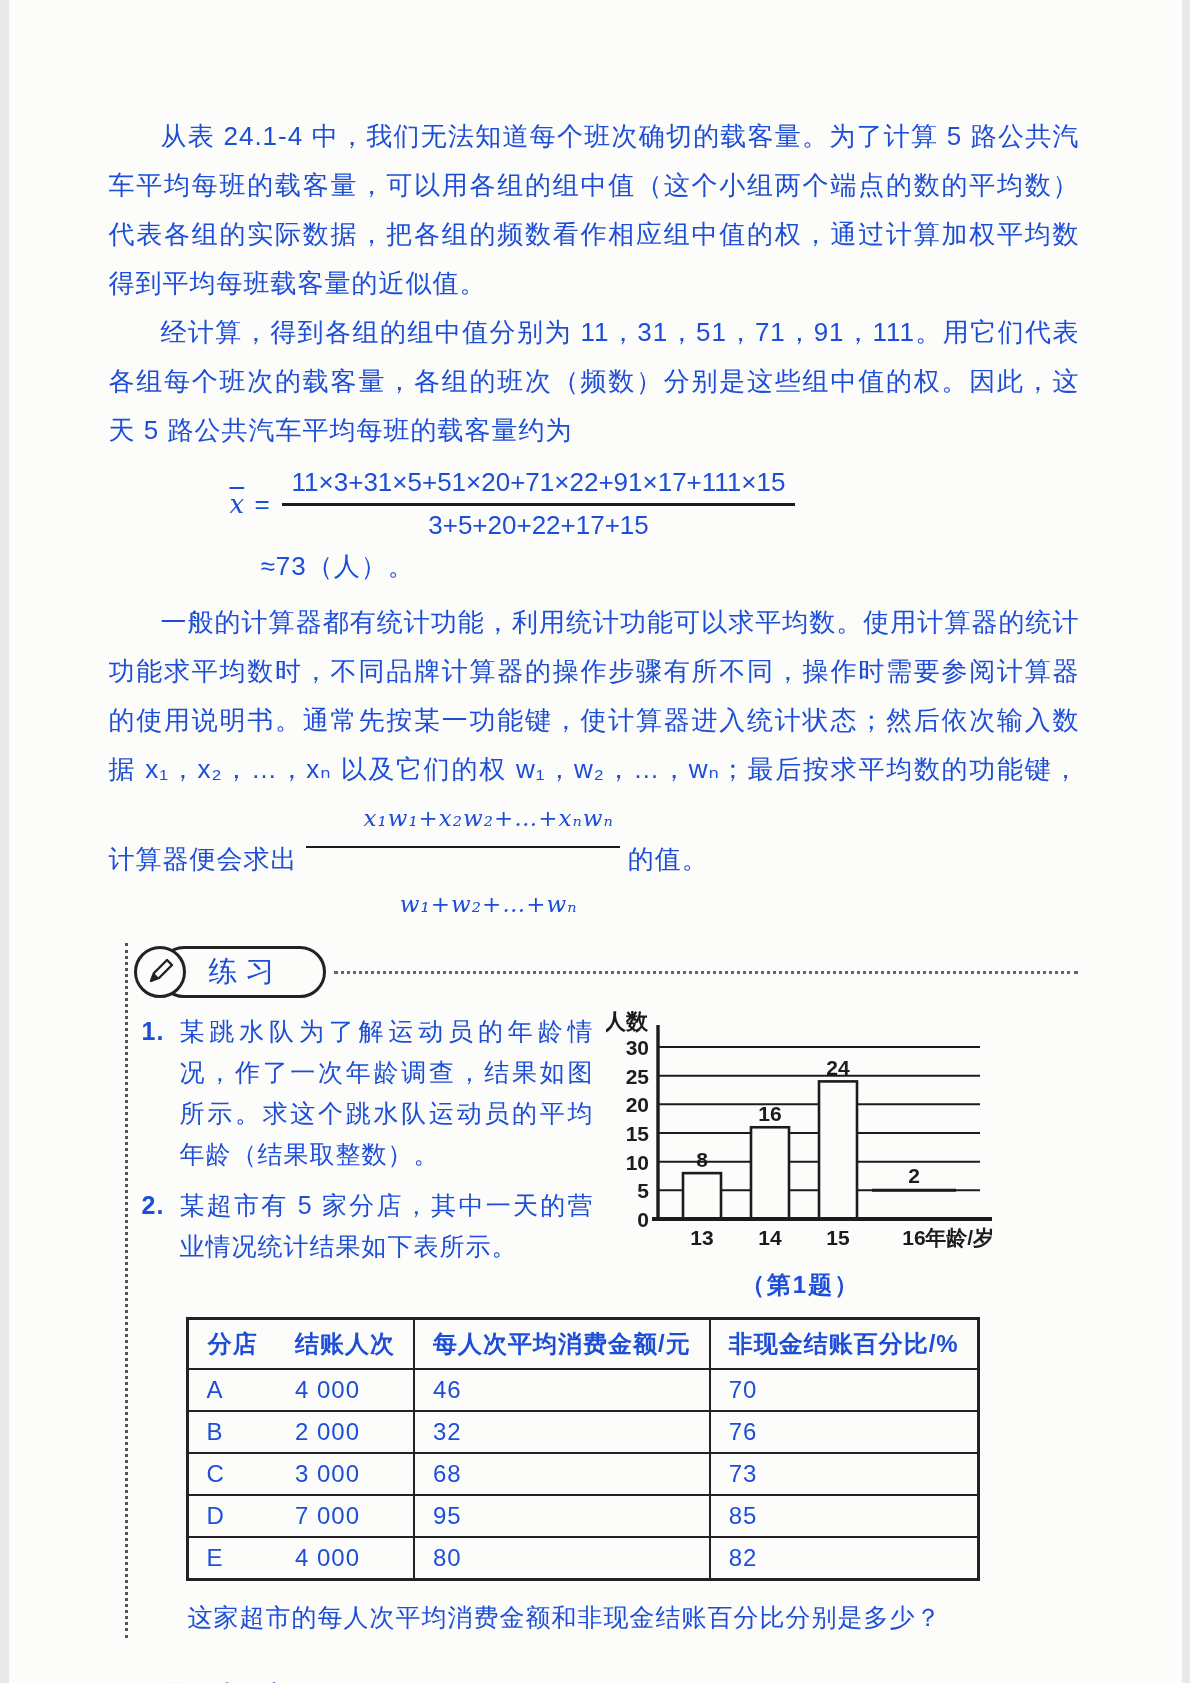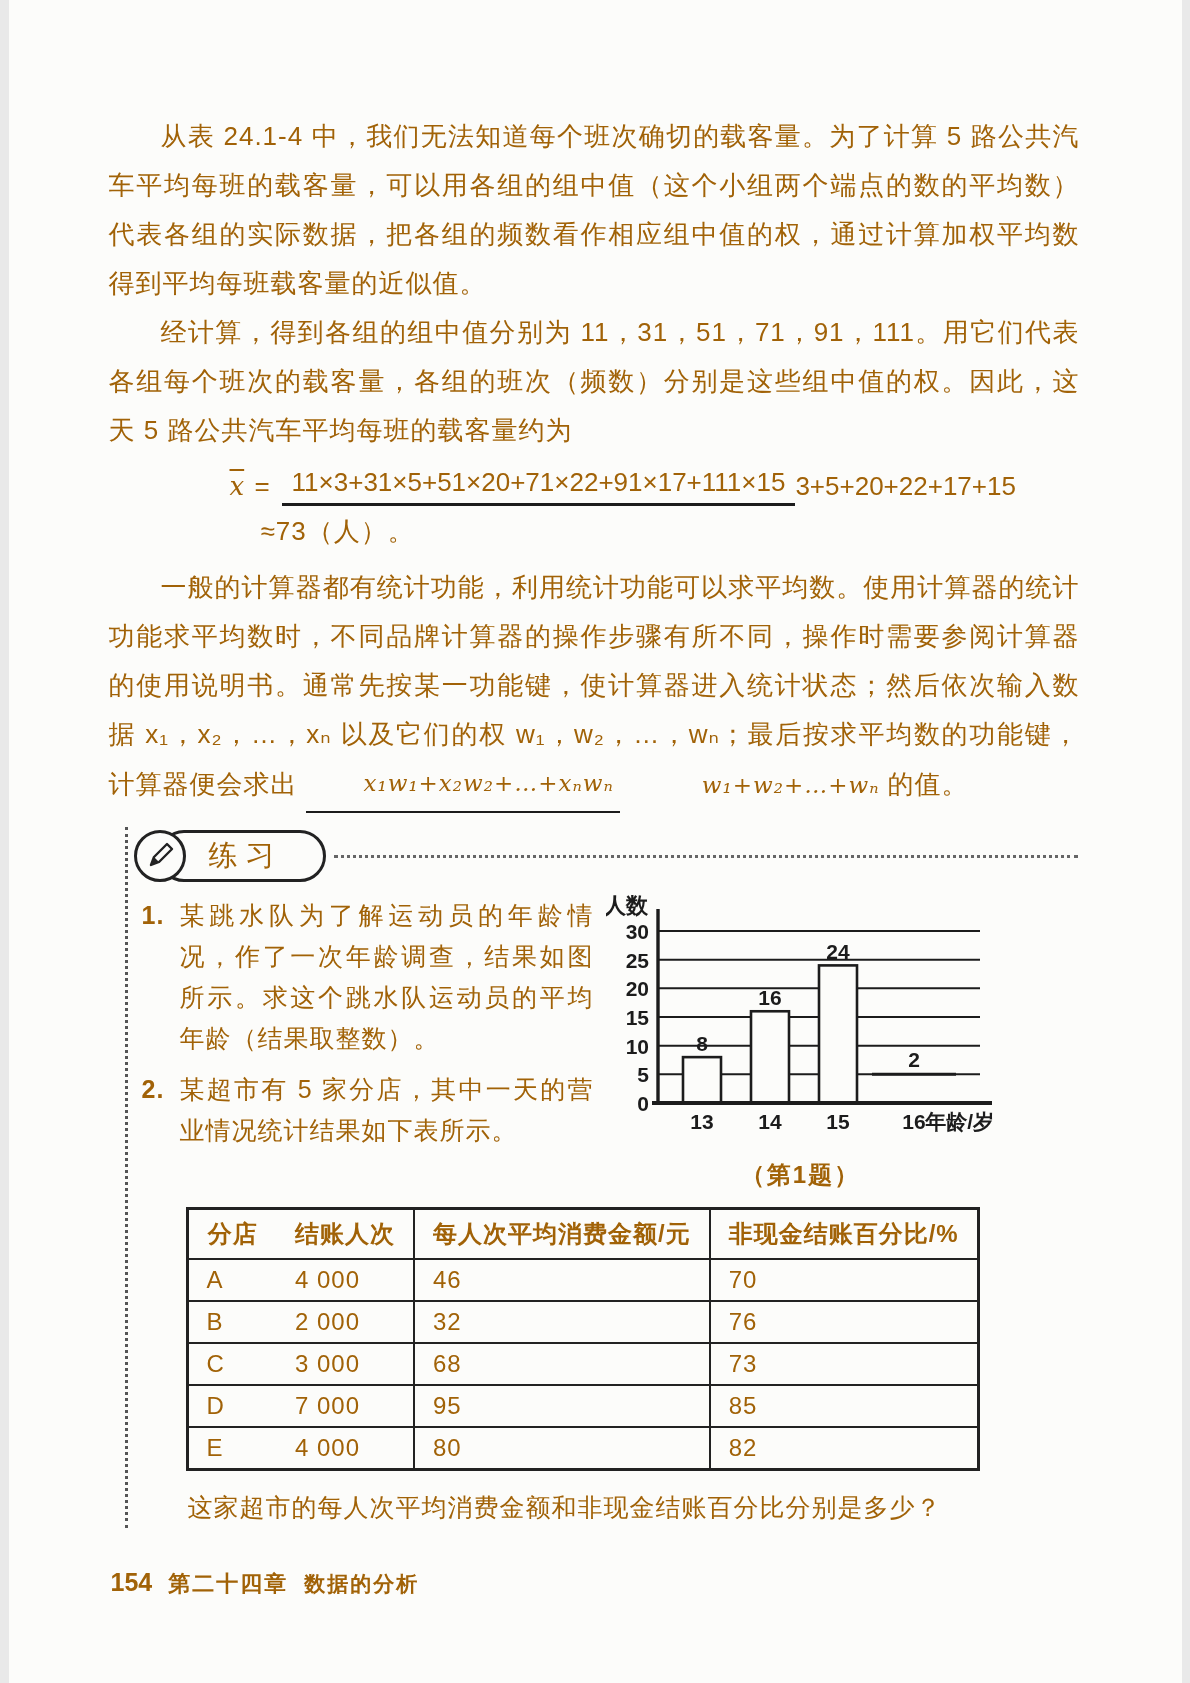--- a/index.html
+++ b/index.html
@@ -1,29 +1,29 @@
 <!DOCTYPE html>
 <html><head>
 <meta charset="utf-8">
 <style>
   * { margin:0; padding:0; box-sizing:border-box; }
   html,body { background:#e9e9e9; }
   .page {
     width:1173px; height:1683px; margin:0 auto; position:relative; overflow:hidden;
-    background:#fcfcfa; color:#a16207;
+    background:#fcfcfa; color:#1d4ed8;
     font-family:"Liberation Sans","DejaVu Sans",sans-serif;
     padding:112px 102px 0 100px;
   }
   .para { font-size:26px; line-height:49px; text-align:justify; text-indent:2em; letter-spacing:1px; }
   .mathvar { font-family:"DejaVu Serif","Liberation Serif",serif; font-style:italic; }
 
   
   .formula-block { display:flex; align-items:center; gap:12px; margin:12px 0 4px 118px; font-size:26px; }
   .ovl { text-decoration:overline; font-family:"DejaVu Serif","Liberation Serif",serif; font-style:italic; padding:0 3px; }
-  .frac { display:inline-flex; flex-direction:row; text-align:center; vertical-align:middle; }
+  .frac { display:inline-flex; flex-direction:column; text-align:center; vertical-align:middle; }
   .frac .fnum { padding:0 10px 5px; border-bottom:3px solid #1c1c1c; }
   .frac .fden { padding-top:4px; }
   .formula-result { font-size:26px; margin:8px 0 14px 152px; letter-spacing:1px; }
 
   .inline-frac { font-size:23px; margin:0 8px;gap:30px; }
   .inline-frac .fnum { padding:0 6px 3px; border-bottom:2.5px solid #1c1c1c; }
   .inline-frac .fden { padding-top:2px; }
 
   
   .exercise { margin-top:14px; margin-left:16px; border-left:3px dotted #555; padding-bottom:4px; }
@@ -37,21 +37,21 @@
 
   .problem-row { display:flex; }
   .p-left { width:452px; }
   .problem { display:flex; font-size:25px; line-height:41px; letter-spacing:1px; }
   .p-num { font-weight:bold; width:38px; flex-shrink:0; }
   .p-text { flex:1; text-align:justify; }
   .problem + .problem { margin-top:10px; }
 
   .chart-col { width:400px; margin-left:12px; }
   .chart-col figure { width:390px; text-align:center; }
-  .chart-caption { font-size:24px; font-weight:bold; letter-spacing:2px; margin-top:16px; }
+  .chart-caption { font-size:24px; font-weight:bold; letter-spacing:2px; margin-top:10px; }
 
   .stats-table { border-collapse:collapse; border:3px solid #222; margin:16px 0 0 44px; }
   .stats-table th, .stats-table td {
     border-top:2px solid #222; font-size:24px; padding:6px 18px;
     min-width:110px; letter-spacing:1px;
   }
   .stats-table th { font-weight:bold; padding:8px 18px; }
   .stats-table th:nth-child(3), .stats-table td:nth-child(3),
   .stats-table th:nth-child(4), .stats-table td:nth-child(4) { border-left:2px solid #222; }
   .stats-table th:nth-child(1), .stats-table td:nth-child(1) { min-width:90px; }

